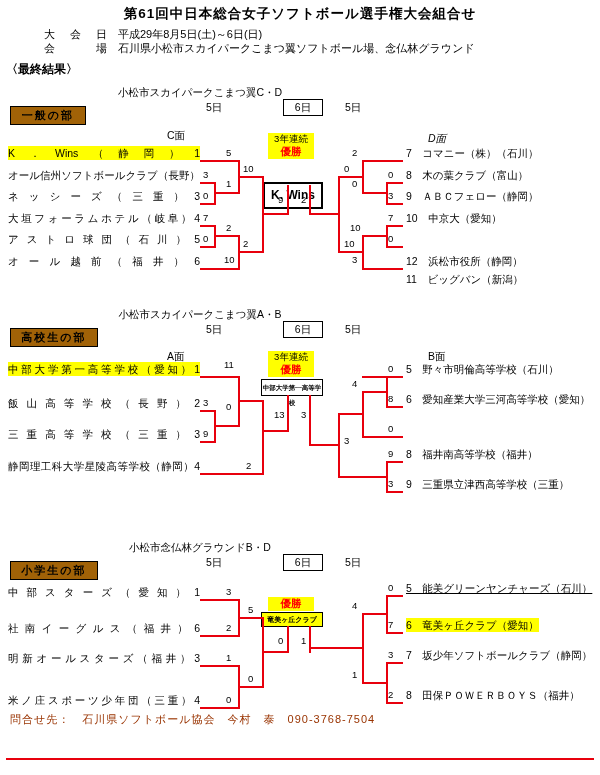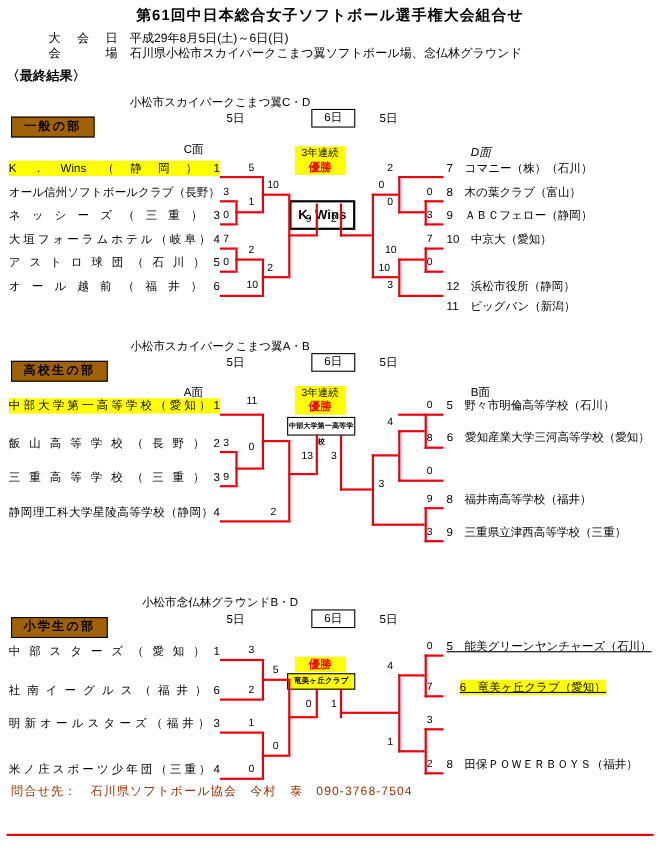--- a/index.html
+++ b/index.html
@@ -176,33 +176,34 @@
       <div class="team" style="left: 0px; top: 254px;">12　浜松市役所（静岡）</div>
     </div>
   <div class="col-left">
       <div class="team left hl" style="left: 0px; top: 362px;">中部大学第一高等学校（愛知）1</div>
       <div class="team left" style="left: 0px; top: 396px;">飯山高等学校（長野）2</div>
       <div class="team left" style="left: 0px; top: 427px;">三重高等学校（三重）3</div>
       <div class="team left" style="left: 0px; top: 459px;">静岡理工科大学星陵高等学校（静岡）4</div>
     </div>
   <div class="col-right">
       <div class="team" style="left: 0px; top: 362px;">5　野々市明倫高等学校（石川）</div>
-      <div class="team" style="left: 0px; top: 392px; font-family: Liberation Mono, monospace;">6　愛知産業大学三河高等学校（愛知）</div>
+      <div class="team" style="left: 0px; top: 392px;">6　愛知産業大学三河高等学校（愛知）</div>
       <div class="team" style="left: 0px; top: 447px;">8　福井南高等学校（福井）</div>
       <div class="team" style="left: 0px; top: 477px;">9　三重県立津西高等学校（三重）</div>
     </div>
   <div class="col-left">
       <div class="team left" style="left: 0px; top: 585px;">中部スターズ（愛知）1</div>
       <div class="team left" style="left: 0px; top: 621px;">社南イーグルス（福井）6</div>
       <div class="team left" style="left: 0px; top: 651px;">明新オールスターズ（福井）3</div>
       <div class="team left" style="left: 0px; top: 693px;">米ノ庄スポーツ少年団（三重）4</div>
     </div>
   <div class="col-right">
       <div class="team" style="left: 0px; top: 581px; text-decoration: underline;">5　能美グリーンヤンチャーズ（石川）</div>
-      <div class="team hl" style="left: 12px; top: 618px; text-decoration: underline;">6　竜美ヶ丘クラブ（愛知）</div>
+      <div class="team hl" style="left: 0px; top: 618px;">6　竜美ヶ丘クラブ（愛知）</div>
+      <div class="team" style="left: 0px; top: 648px;">7　坂少年ソフトボールクラブ（静岡）</div>
       <div class="team" style="left: 0px; top: 688px;">8　田保ＰＯＷＥＲＢＯＹＳ（福井）</div>
     </div>
 
   <div class="layer">
       <div class="score" style="left: 226px; top: 148px;">5</div>
       <div class="score" style="left: 226px; top: 179px;">1</div>
       <div class="score" style="left: 203px; top: 170px;">3</div>
       <div class="score" style="left: 203px; top: 191px;">0</div>
       <div class="score" style="left: 243px; top: 164px;">10</div>
       <div class="score" style="left: 243px; top: 239px;">2</div>

